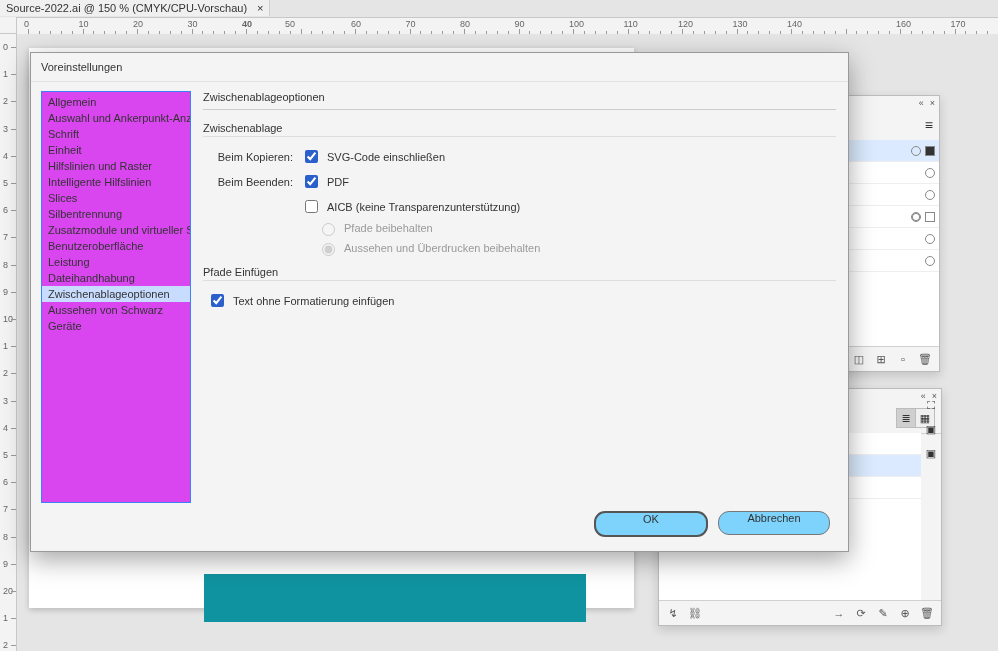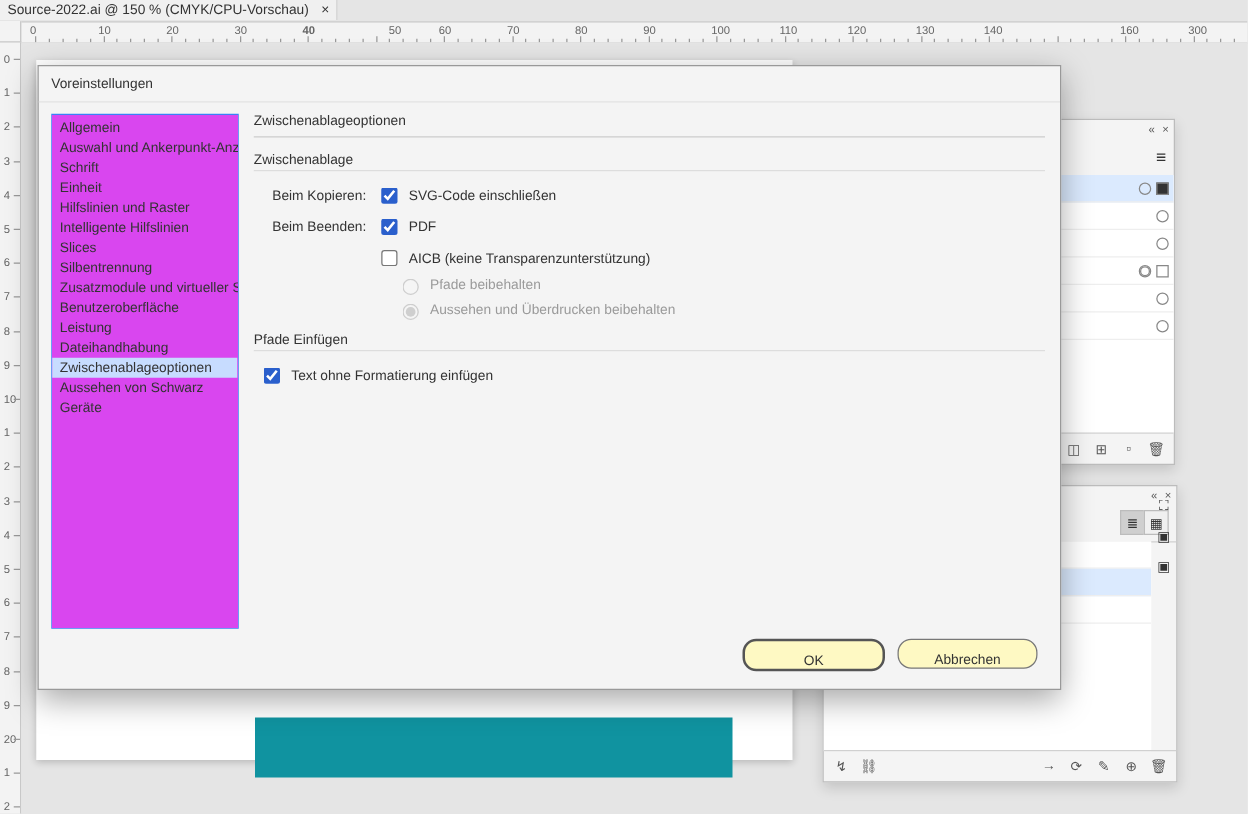--- a/index.html
+++ b/index.html
@@ -55,21 +55,21 @@
   .content{flex:1;padding:0 2px}
   .content-title{border-bottom:1px solid #ccc;padding:0 0 6px 0;margin-bottom:12px}
   .group-title{font-size:11px;border-bottom:1px solid #ddd;padding-bottom:2px;margin-bottom:10px}
   .form-row{display:flex;align-items:center;gap:8px;margin-bottom:6px}
   .label{width:90px;text-align:right;color:#333}
   .check{display:flex;align-items:center;gap:6px}
   .check input{accent-color:#2a5fcc}
   .radio-group{margin-left:114px;display:flex;flex-direction:column;gap:4px;margin-top:-2px;margin-bottom:10px;color:#9a9a9a}
   .radio-group label{display:flex;gap:6px;align-items:center}
   .dlg-buttons{position:absolute;bottom:14px;right:18px;display:flex;gap:10px}
-  .btn{min-width:78px;height:22px;border:1px solid #777;border-radius:11px;background:#fef9c3;display:flex;align-items:flex-end;justify-content:center;padding:0 16px;cursor:pointer}
+  .btn{min-width:78px;height:22px;border:1px solid #777;border-radius:11px;background:#7dd3fc;display:flex;align-items:flex-start;justify-content:center;padding:0 16px;cursor:pointer}
   .btn.primary{border:2px solid #555}
 </style>
 </head>
 <body>
 
 <div class="app">
 
   <div class="tabbar">
     <div class="tab">
       <span>Source-2022.ai @ 150 % (CMYK/CPU-Vorschau)</span>
@@ -101,21 +101,21 @@
       <div class="tick minor" style="left: 186.4px;"></div>
       <div class="tick minor" style="left: 197.3px;"></div>
       <div class="tick minor" style="left: 208.2px;"></div>
       <div class="tick minor" style="left: 219.1px;"></div>
       <div class="ruler-num" style="left: 226px; top: 1px; font-weight: bold;">40</div>
       <div class="tick" style="left: 230px;"></div>
       <div class="tick minor" style="left: 240.9px;"></div>
       <div class="tick minor" style="left: 251.8px;"></div>
       <div class="tick minor" style="left: 262.7px;"></div>
       <div class="tick minor" style="left: 273.6px;"></div>
-      <div class="ruler-num" style="left: 295px; top: 1px;">50</div>
+      <div class="ruler-num" style="left: 269px; top: 1px;">50</div>
       <div class="tick" style="left: 284.5px;"></div>
       <div class="tick minor" style="left: 295.4px;"></div>
       <div class="tick minor" style="left: 306.3px;"></div>
       <div class="tick minor" style="left: 317.2px;"></div>
       <div class="tick minor" style="left: 328.1px;"></div>
       <div class="ruler-num" style="left: 335px; top: 1px;">60</div>
       <div class="tick" style="left: 339px;"></div>
       <div class="tick minor" style="left: 349.9px;"></div>
       <div class="tick minor" style="left: 360.8px;"></div>
       <div class="tick minor" style="left: 371.7px;"></div>
@@ -173,21 +173,21 @@
       <div class="tick minor" style="left: 840.4px;"></div>
       <div class="tick minor" style="left: 851.3px;"></div>
       <div class="tick minor" style="left: 862.2px;"></div>
       <div class="tick minor" style="left: 873.1px;"></div>
       <div class="ruler-num" style="left: 880px; top: 1px;">160</div>
       <div class="tick" style="left: 884px;"></div>
       <div class="tick minor" style="left: 894.9px;"></div>
       <div class="tick minor" style="left: 905.8px;"></div>
       <div class="tick minor" style="left: 916.7px;"></div>
       <div class="tick minor" style="left: 927.6px;"></div>
-      <div class="ruler-num" style="left: 934.5px; top: 1px;">300</div>
+      <div class="ruler-num" style="left: 934.5px; top: 1px;">170</div>
       <div class="tick" style="left: 938.5px;"></div>
       <div class="tick minor" style="left: 949.4px;"></div>
       <div class="tick minor" style="left: 960.3px;"></div>
       <div class="tick minor" style="left: 971.2px;"></div>
     </div>
   <div class="vruler" id="vruler">
       <div class="ruler-num" style="top: 25px; left: 3px;">0</div>
       <div class="tick" style="top: 30px;"></div>
       <div class="ruler-num" style="top: 52.2px; left: 3px;">1</div>
       <div class="tick" style="top: 57.2px;"></div>

